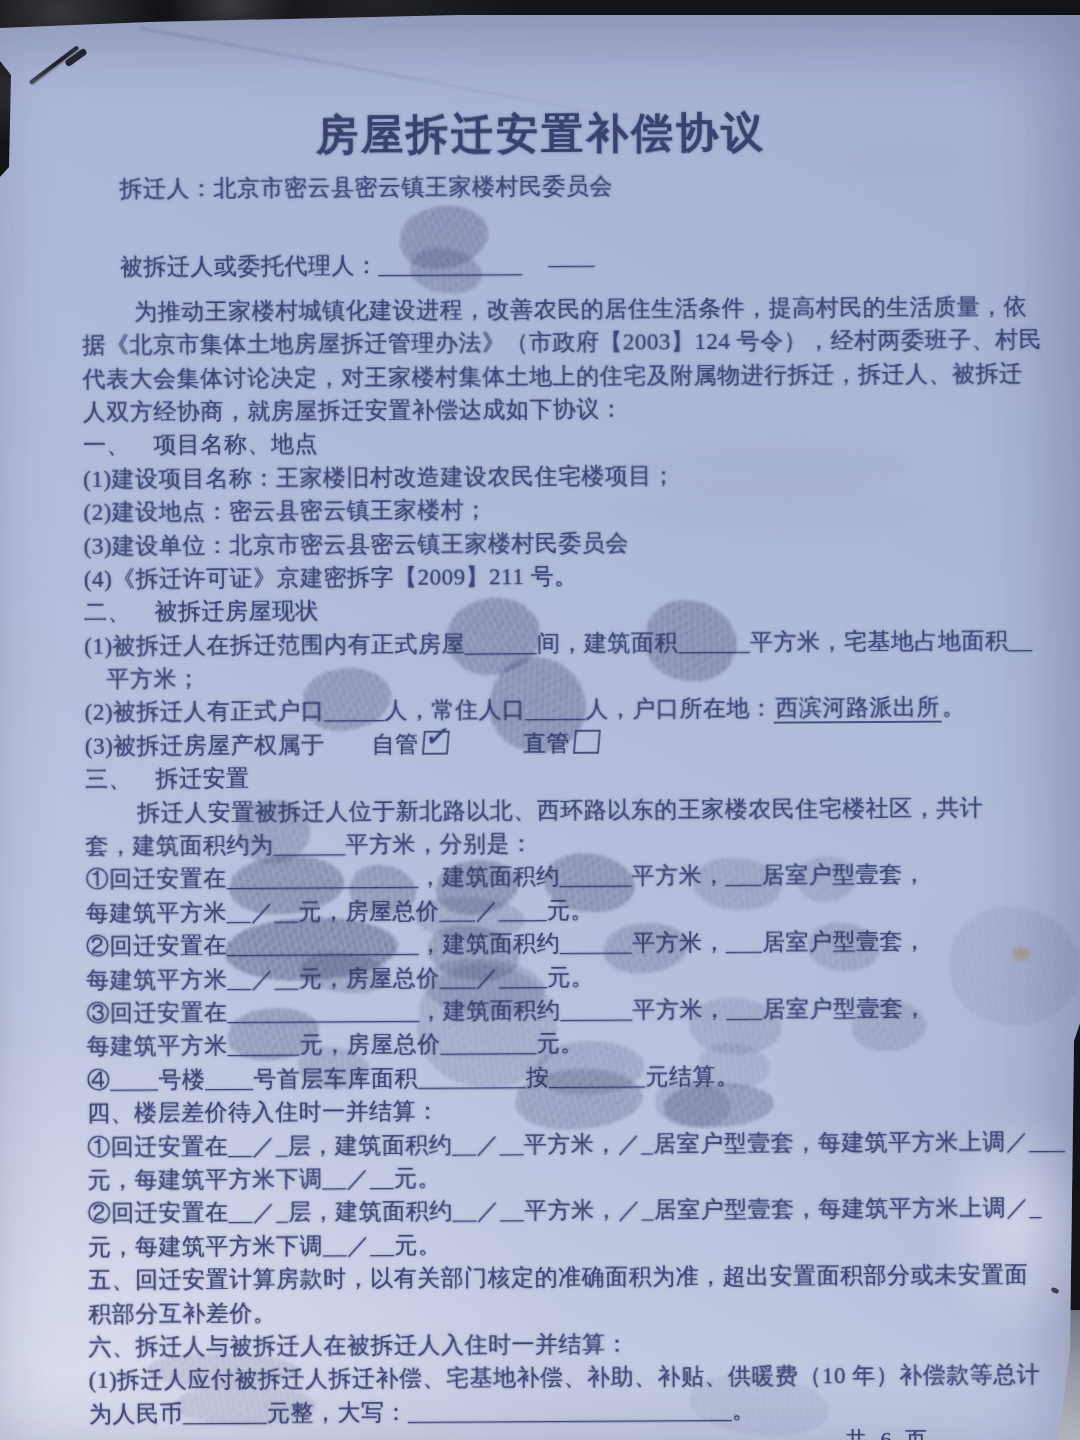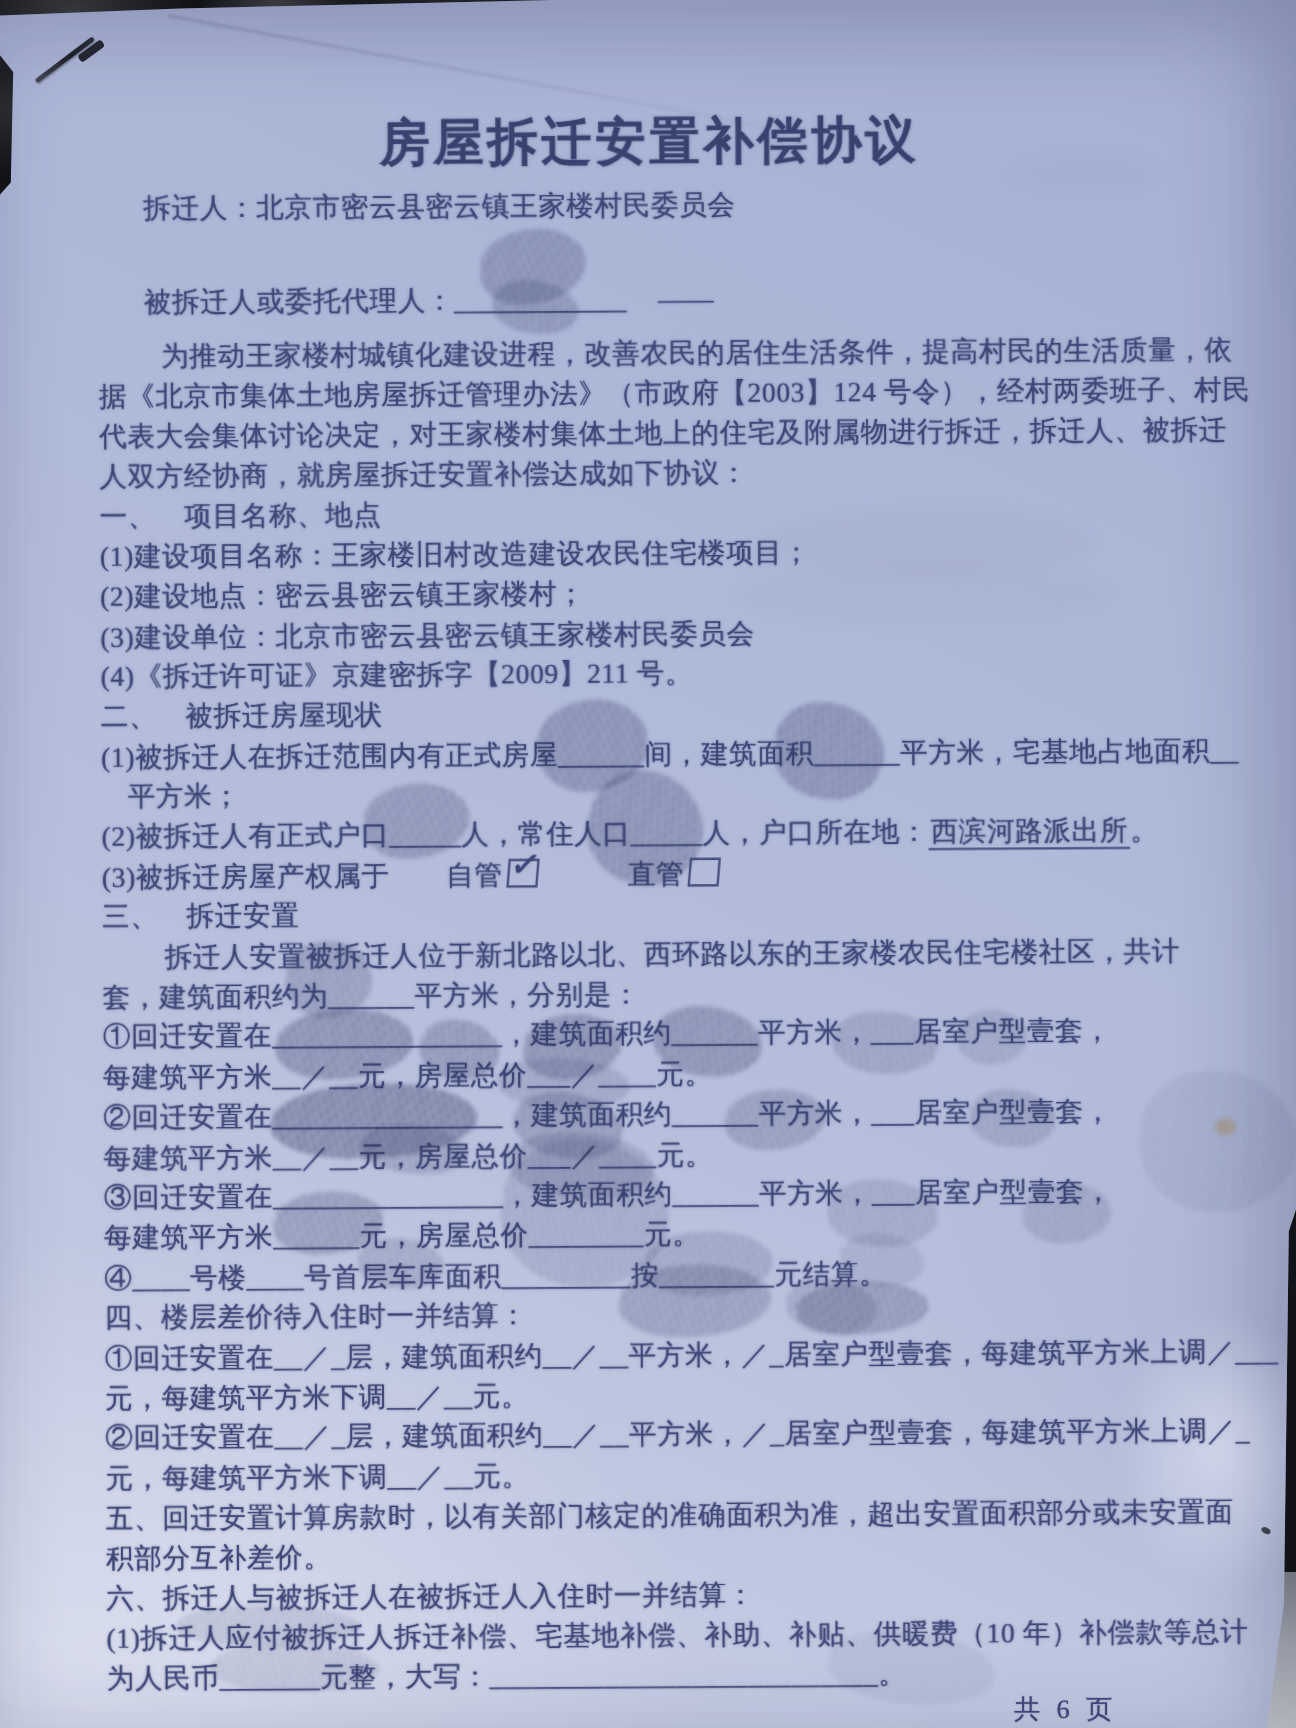--- a/index.html
+++ b/index.html
@@ -27,20 +27,21 @@
     position:absolute;inset:0;
     background:
       radial-gradient(700px 500px at 8% 96%, rgba(228,231,243,0.55) 0%, rgba(228,231,243,0) 70%),
       radial-gradient(500px 380px at 100% 78%, rgba(150,158,192,0.25) 0%, rgba(150,158,192,0) 70%),
       linear-gradient(205deg,#a6b0d3 0%, #aeb8d8 35%, #b6bfdc 60%, #cdd2e7 100%);
     clip-path:polygon(
       0px 13px, 150px 7px, 460px 0px, 1080px 0px,
       1080px 1008px, 1074px 1026px, 1070px 1336px, 1056px 1440px,
       0px 1440px, 0px 162px, 9px 152px, 11px 60px, 0px 46px);
     box-shadow: inset 0 40px 60px rgba(30,35,70,0.12), inset -40px 0 70px rgba(30,35,70,0.14);
+    margin-top: 15px;
   }
   .fold-line{
     position:absolute;left:140px;top:12px;width:520px;height:2px;
     background:linear-gradient(90deg, rgba(70,76,115,0.35), rgba(70,76,115,0.05));
     transform:rotate(10.5deg);transform-origin:left center;filter:blur(1.5px);
   }
   .staple{
     position:absolute;left:30px;top:66px;width:60px;height:4px;border-radius:3px;
     background:linear-gradient(90deg,#454854 0%, #1d1f27 60%, #2b2e38 100%);
     transform:rotate(-37deg);transform-origin:left center;

